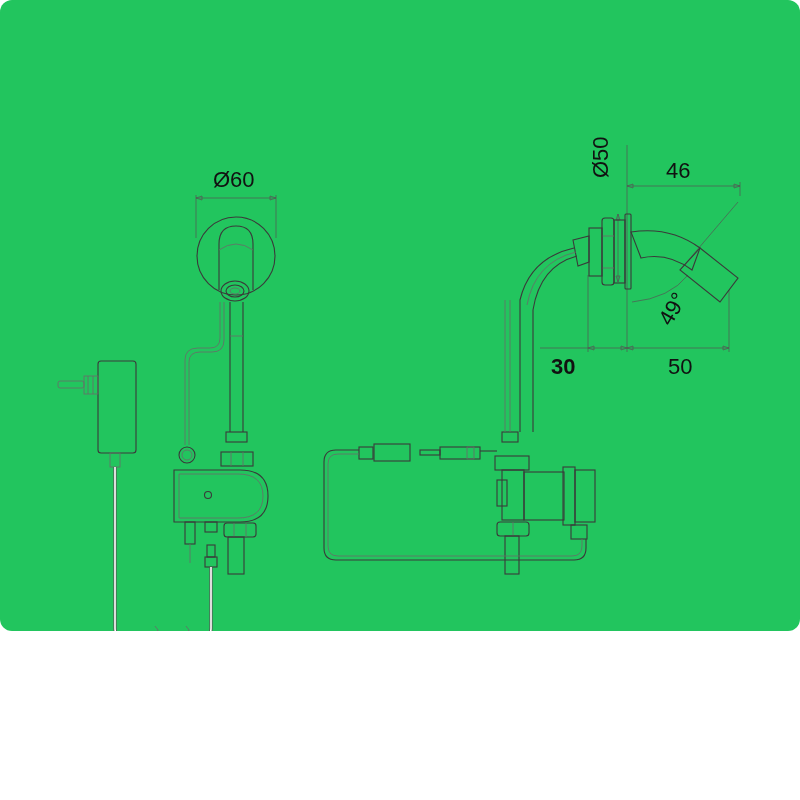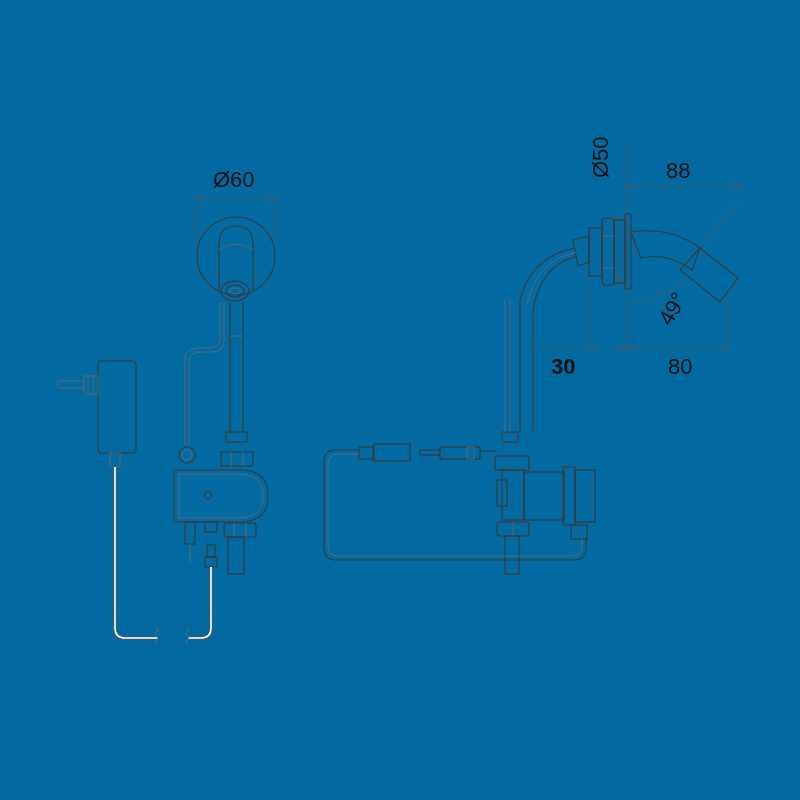--- a/index.html
+++ b/index.html
@@ -1,16 +1,16 @@
 <!DOCTYPE html>
 <html><head>
 <meta charset="utf-8">
 <style>
   html,body{margin:0;padding:0;background:#ffffff;}
-  #canvas{position:relative;width:800px;height:800px;background:#0369a1;overflow:hidden;}
+  #canvas{position:relative;width:800px;height:631px;background:#22c55e;overflow:hidden;border-radius:12px;}
   svg{position:absolute;left:0;top:0;}
   .ln{fill:none;stroke:#3a3a3a;stroke-width:1.1;}
   .lt{fill:none;stroke:#6a6a6a;stroke-width:0.8;}
   .dim{fill:none;stroke:#555;stroke-width:0.7;}
   .cable{fill:none;stroke:#555;stroke-width:3.2;}
   .cable-in{fill:none;stroke:#fff;stroke-width:1.6;}
   .lbl{position:absolute;font-family:"Liberation Sans",sans-serif;font-size:22px;color:#111;line-height:1;white-space:nowrap;}
 </style>
 </head>
 <body>
@@ -127,17 +127,17 @@
     <rect class="lt" x="467" y="447" width="7" height="12"></rect>
     <line class="ln" x1="480" y1="451" x2="497" y2="451"></line>
 
     <path class="ln" d="M359 450 L336 450 Q324 450 324 462 L324 548 Q324 560 336 560 L574 560 Q586 560 586 548 L586 539"></path>
     <path class="lt" d="M359 454 L338 454 Q328 454 328 464 L328 546 Q328 556 338 556 L572 556 Q582 556 582 546 L582 539"></path>
   </g>
 </svg>
 
 <span class="lbl" style="left:213px;top:169px;">Ø60</span>
 <span class="lbl" style="left:590px;top:178px;transform:rotate(-90deg);transform-origin:0 0;">Ø50</span>
-<span class="lbl" style="left:666px;top:160px;">88</span>
+<span class="lbl" style="left:666px;top:160px;">46</span>
 <span class="lbl" style="left:551px;top:356px;font-weight:bold;">30</span>
-<span class="lbl" style="left:668px;top:356px;">80</span>
+<span class="lbl" style="left:668px;top:356px;">50</span>
 <span class="lbl" style="left:655px;top:318px;transform:rotate(-60deg);transform-origin:0 0;">49°</span>
 </div>
 
 </body></html>

